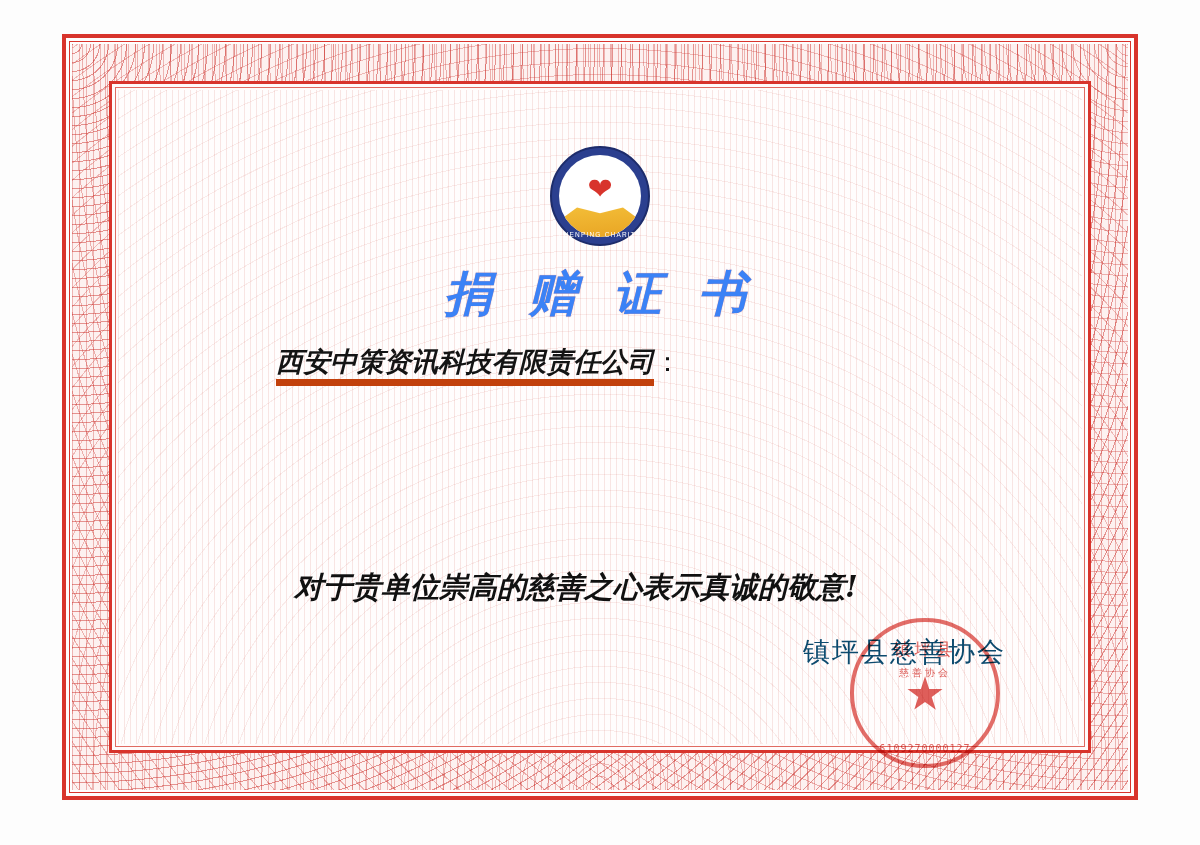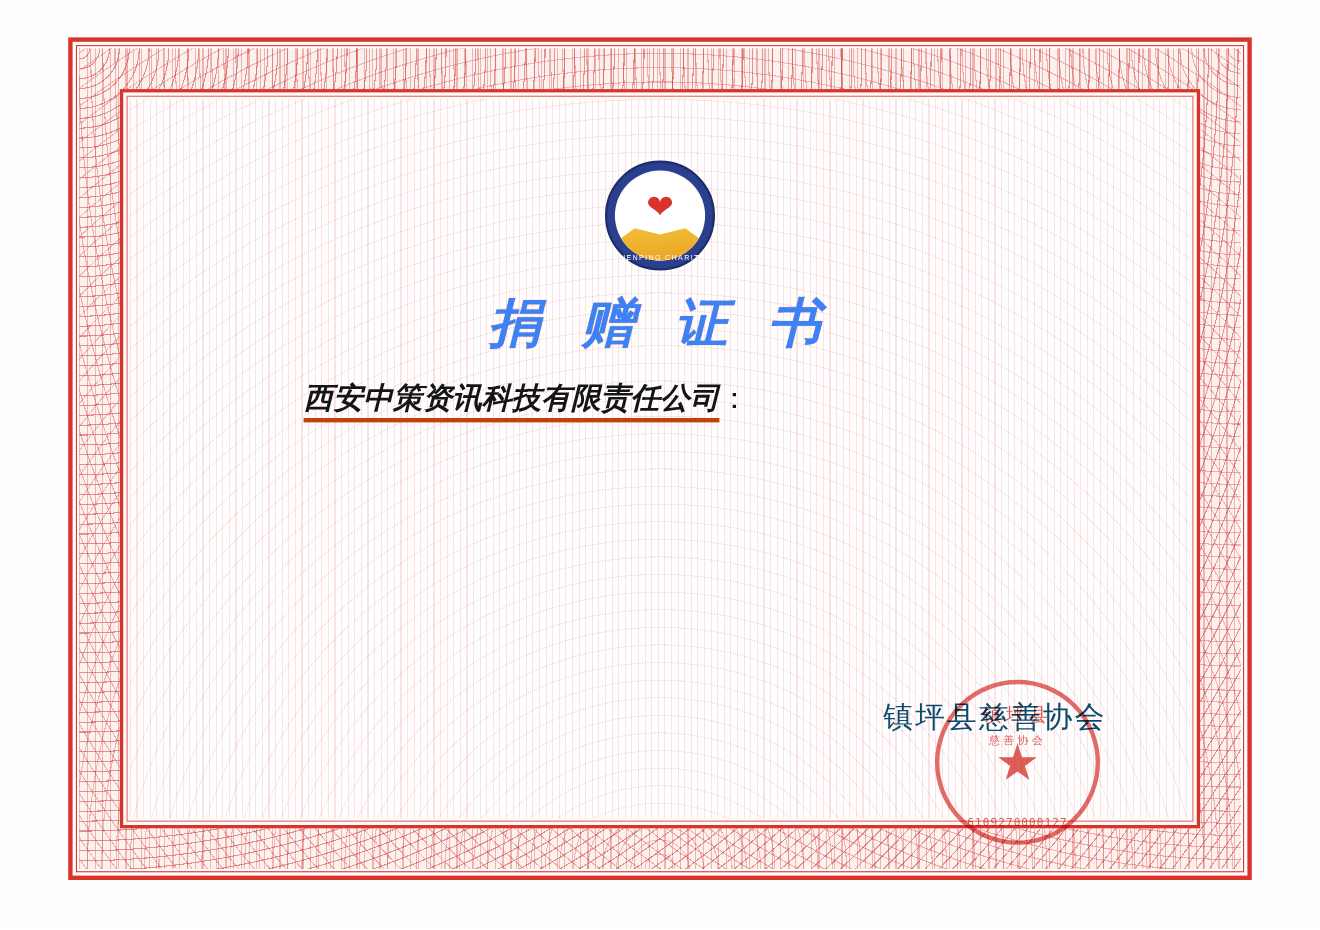--- a/index.html
+++ b/index.html
@@ -187,21 +187,21 @@
     left: 158px;
     top: 254px;
     font-family: "DejaVu Serif", serif;
     font-size: 27px;
     font-style: italic;
     font-weight: bold;
     color: #141414;
     white-space: nowrap;
   }
   .salutation .name {
-    border-bottom: 4px solid #c2410c;
+    border-bottom: 7px solid #c2410c;
     padding-bottom: 2px;
   }
   .salutation .colon {
     font-style: normal;
     font-weight: normal;
     font-family: "Liberation Serif", serif;
   }
 
   
   .body-text {
@@ -332,20 +332,21 @@
         </div>
       </div>
 
       <div class="title">捐 赠 证 书</div>
 
       <div class="salutation">
         <span class="name">西安中策资讯科技有限责任公司</span><span class="colon">：</span>
       </div>
 
 
+      <div class="closing">对于贵单位崇高的慈善之心表示真诚的敬意!</div>
 
       <div class="signature">
         <div>镇坪县慈善协会</div>
       </div>
 
       <div class="seal">
         <div class="seal-top-text">镇坪县</div>
         <div class="seal-mid-text">慈善协会</div>
         <div class="seal-star">★</div>
         <div class="seal-bottom-text">6109270000127</div>

